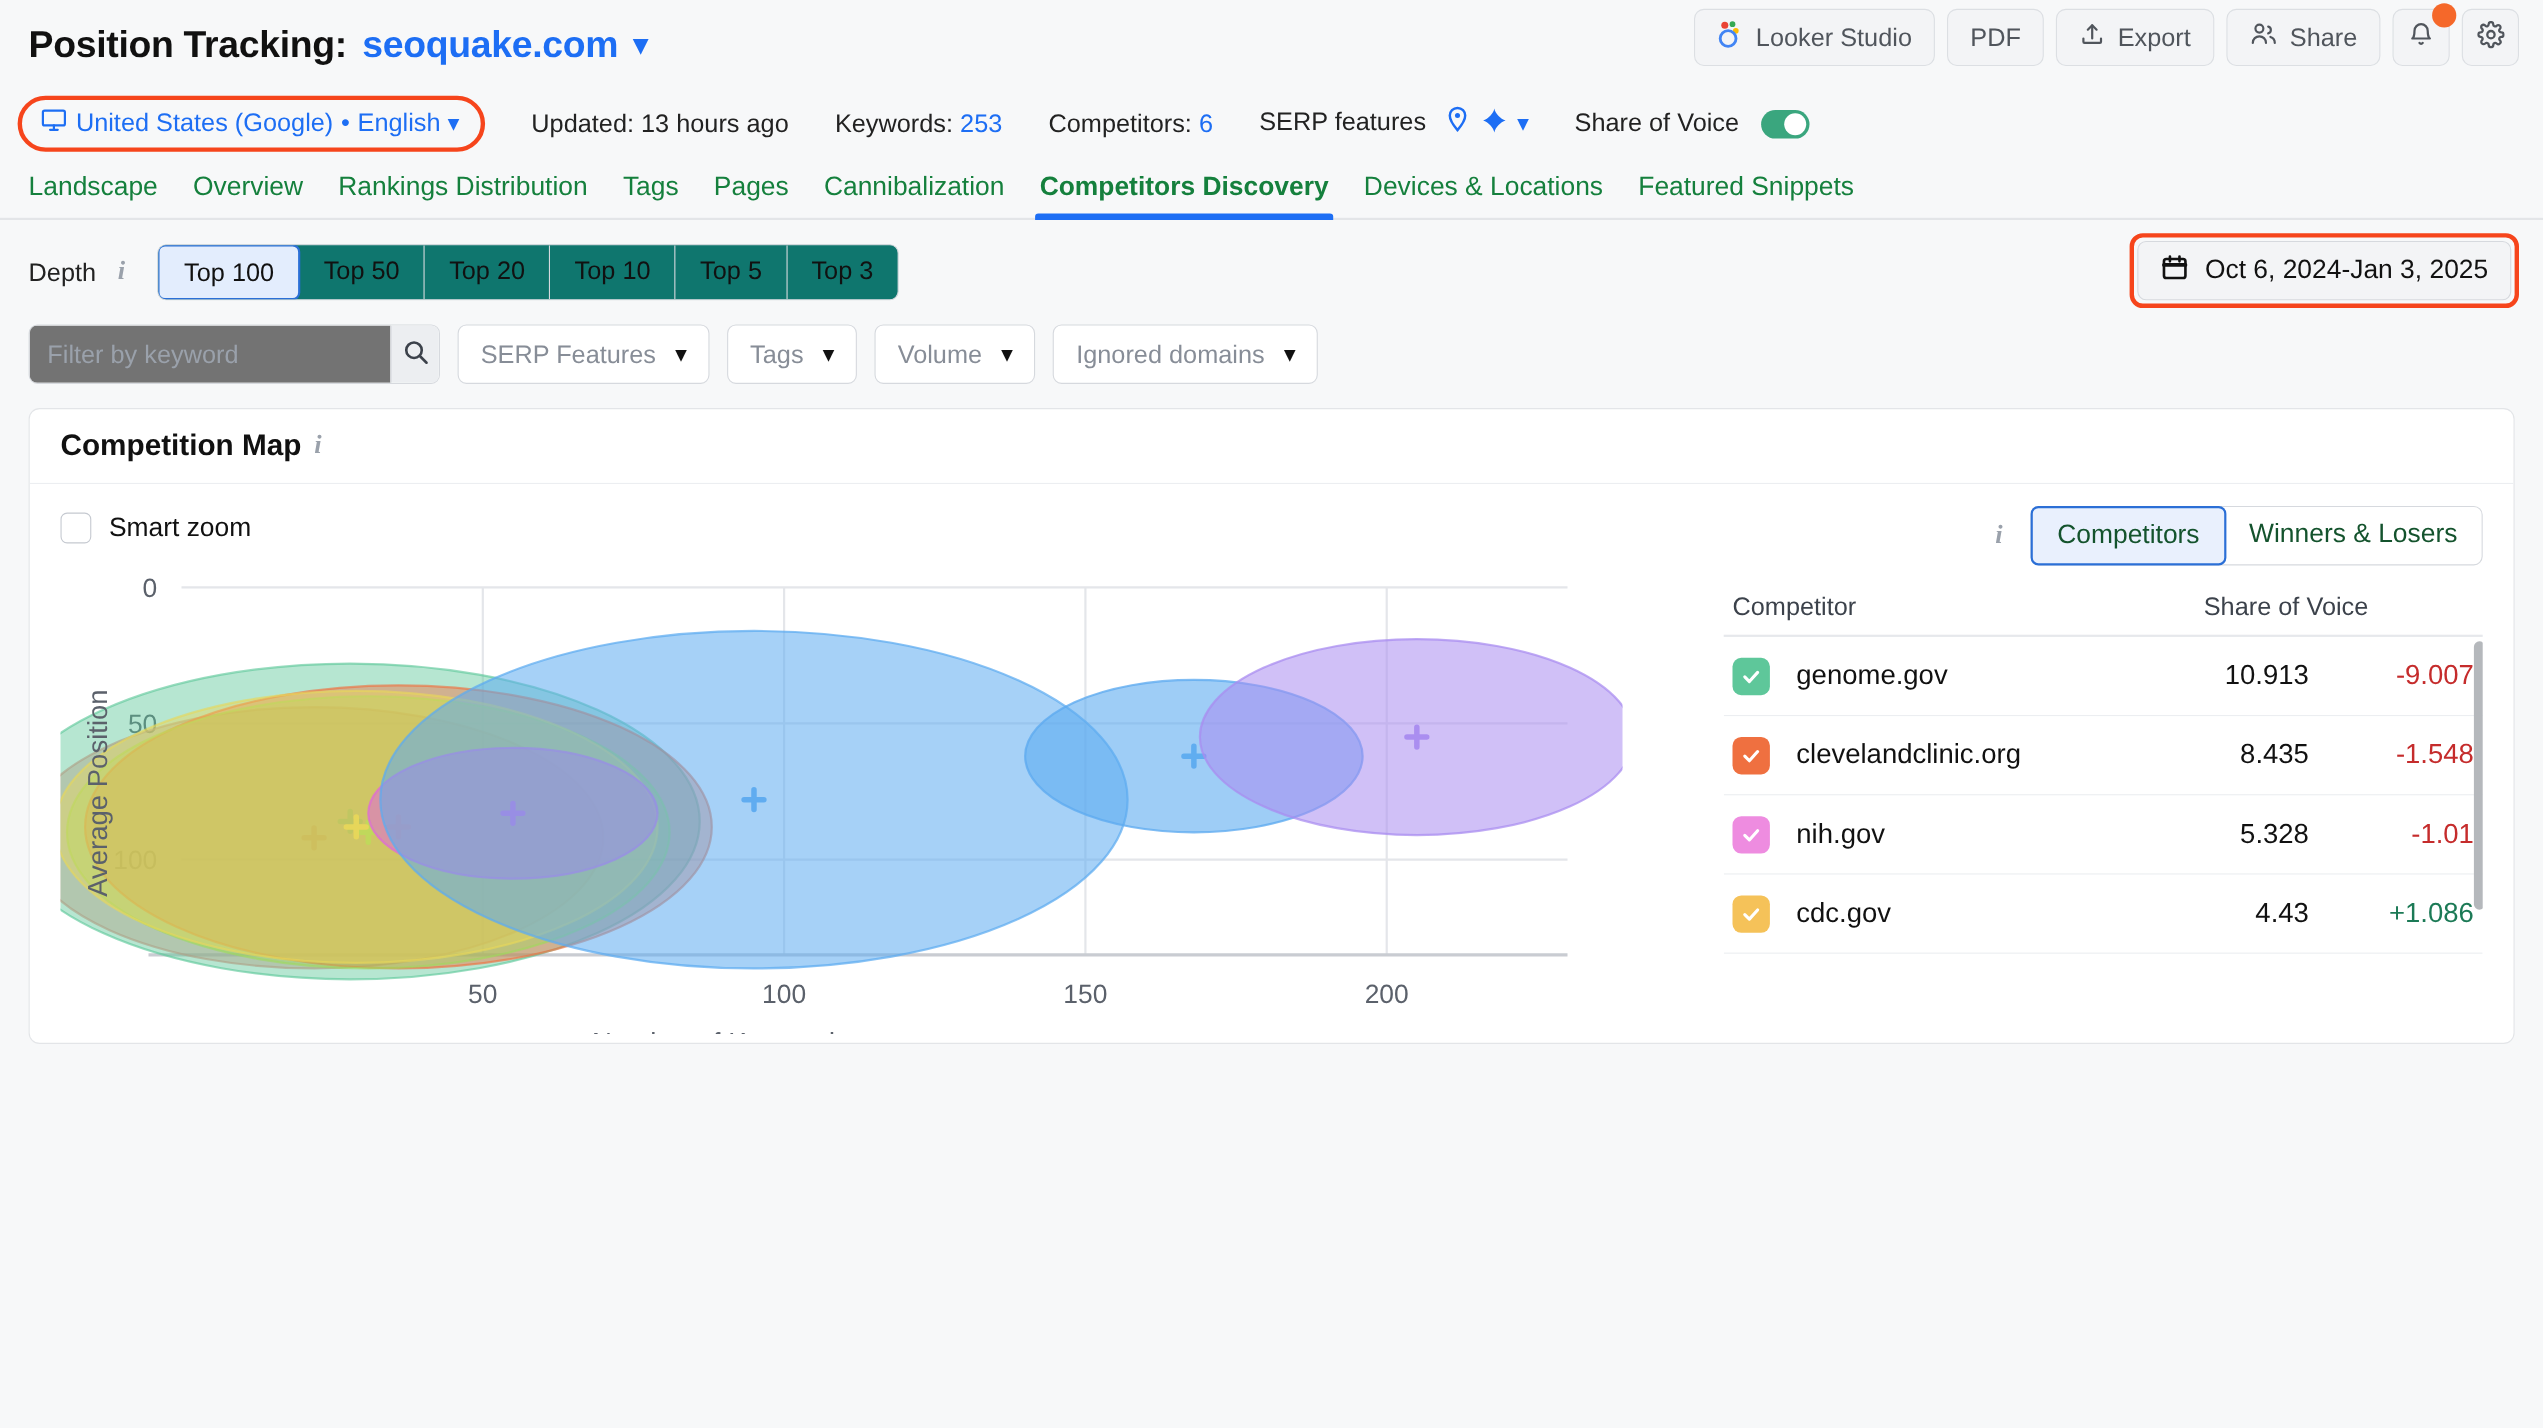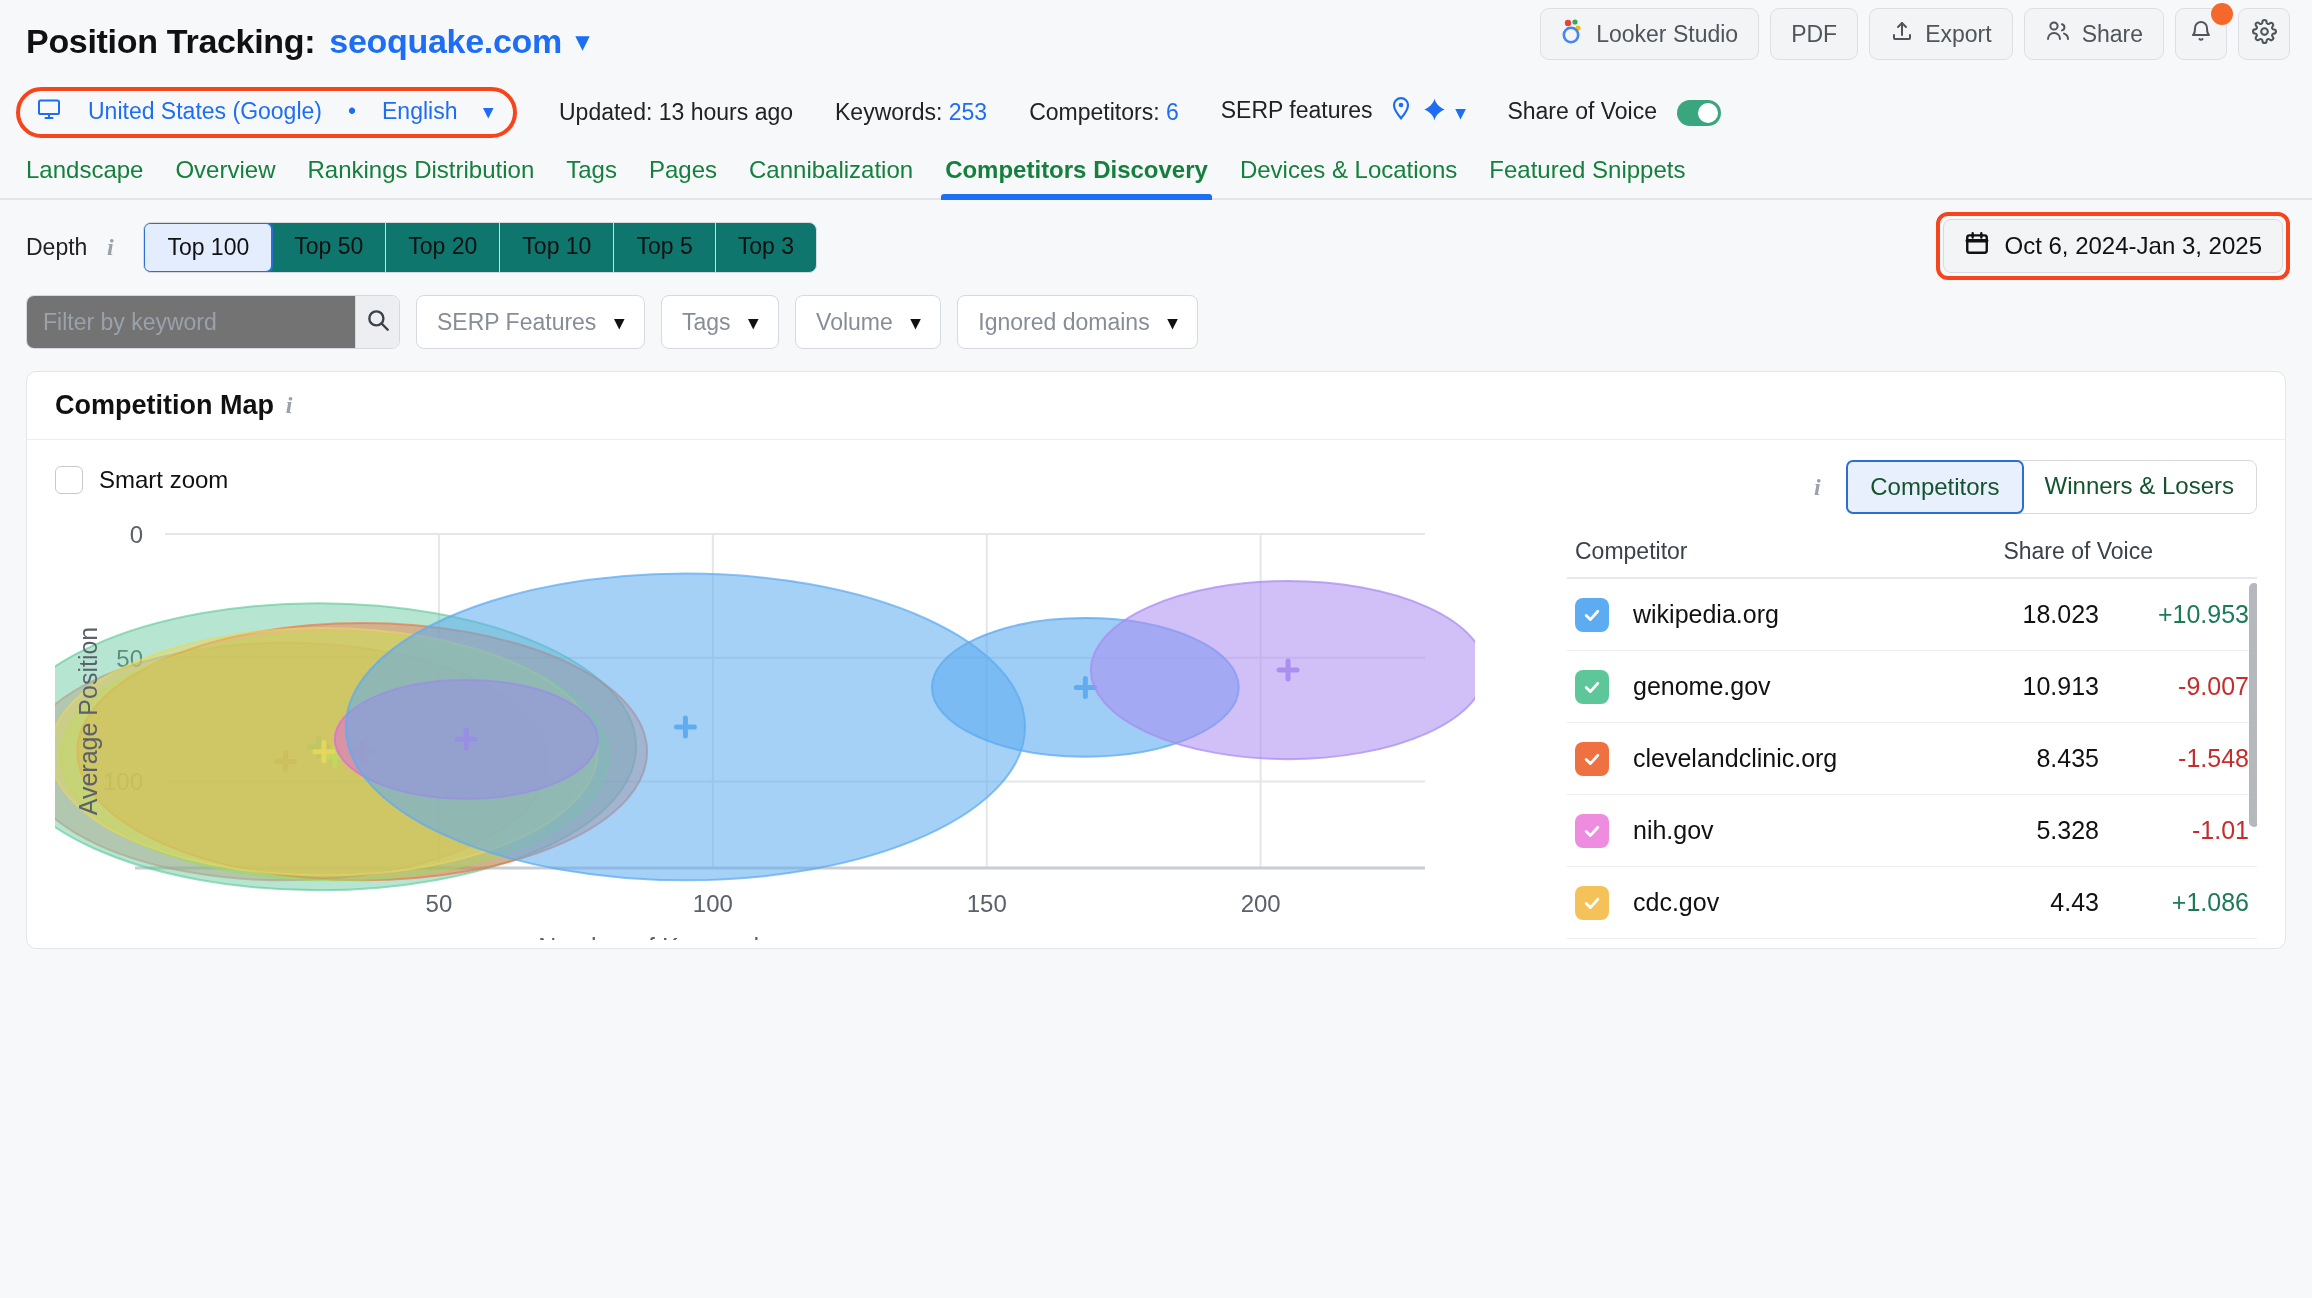--- a/index.html
+++ b/index.html
@@ -56,21 +56,21 @@
     height: 60px;
     padding: 0 26px;
     display: flex; align-items: center;
     gap: 0;
     font-size: 23px; color: #222;
   }
   .loc-pill {
     border: 4px solid #f6451c;
     border-radius: 34px;
     padding: 6px 20px 7px 16px;
-    display: flex; align-items: center; gap: 26px;
+    display: flex; align-items: center; gap: 7px;
     margin-left: -10px;
     cursor: pointer;
   }
   .loc-text { color: #1d6ef4; font-size: 23px; }
   .loc-dot { color: #1d6ef4; font-size: 23px; }
   .chev-sm { color: #1d6ef4; font-size: 19px; font-weight: bold; }
   .meta-item { margin-left: 42px; font-size: 23px; color: #222; white-space: nowrap; }
   .meta-num { color: #1d6ef4; }
   .serp-icons { display: inline-flex; align-items: center; gap: 9px; margin-left: 10px; vertical-align: middle; }
   .sov-toggle {
@@ -523,30 +523,20 @@
           <text x="0" y="0" text-anchor="middle" font-size="25" fill="#5b616b" font-family="&quot;Liberation Sans&quot;, sans-serif" transform="translate(42,201) rotate(-90)">Average Position</text>
         </svg>
     </div>
 
     <div class="cmp">
       <div class="cmp-head">
         <span>Competitor</span>
         <span class="h-sov">Share of Voice</span>
       </div>
       <div class="cmp-list" id="cmp-list">
-        <div class="cmp-row">
-            <span class="ck" style="background: rgb(93, 171, 240);">
-              <svg width="20" height="20" viewBox="0 0 24 24" fill="none" stroke="#fff" stroke-width="3.4" stroke-linecap="round" stroke-linejoin="round">
-                <path d="M5 12.5l5 5 9-10"></path>
-              </svg>
-            </span>
-            <span class="cmp-name">wikipedia.org</span>
-            <span class="cmp-sov">18.023</span>
-            <span class="cmp-delta pos">+10.953</span>
-          </div>
           <div class="cmp-row">
             <span class="ck" style="background: rgb(94, 199, 154);">
               <svg width="20" height="20" viewBox="0 0 24 24" fill="none" stroke="#fff" stroke-width="3.4" stroke-linecap="round" stroke-linejoin="round">
                 <path d="M5 12.5l5 5 9-10"></path>
               </svg>
             </span>
             <span class="cmp-name">genome.gov</span>
             <span class="cmp-sov">10.913</span>
             <span class="cmp-delta neg">-9.007</span>
           </div>

